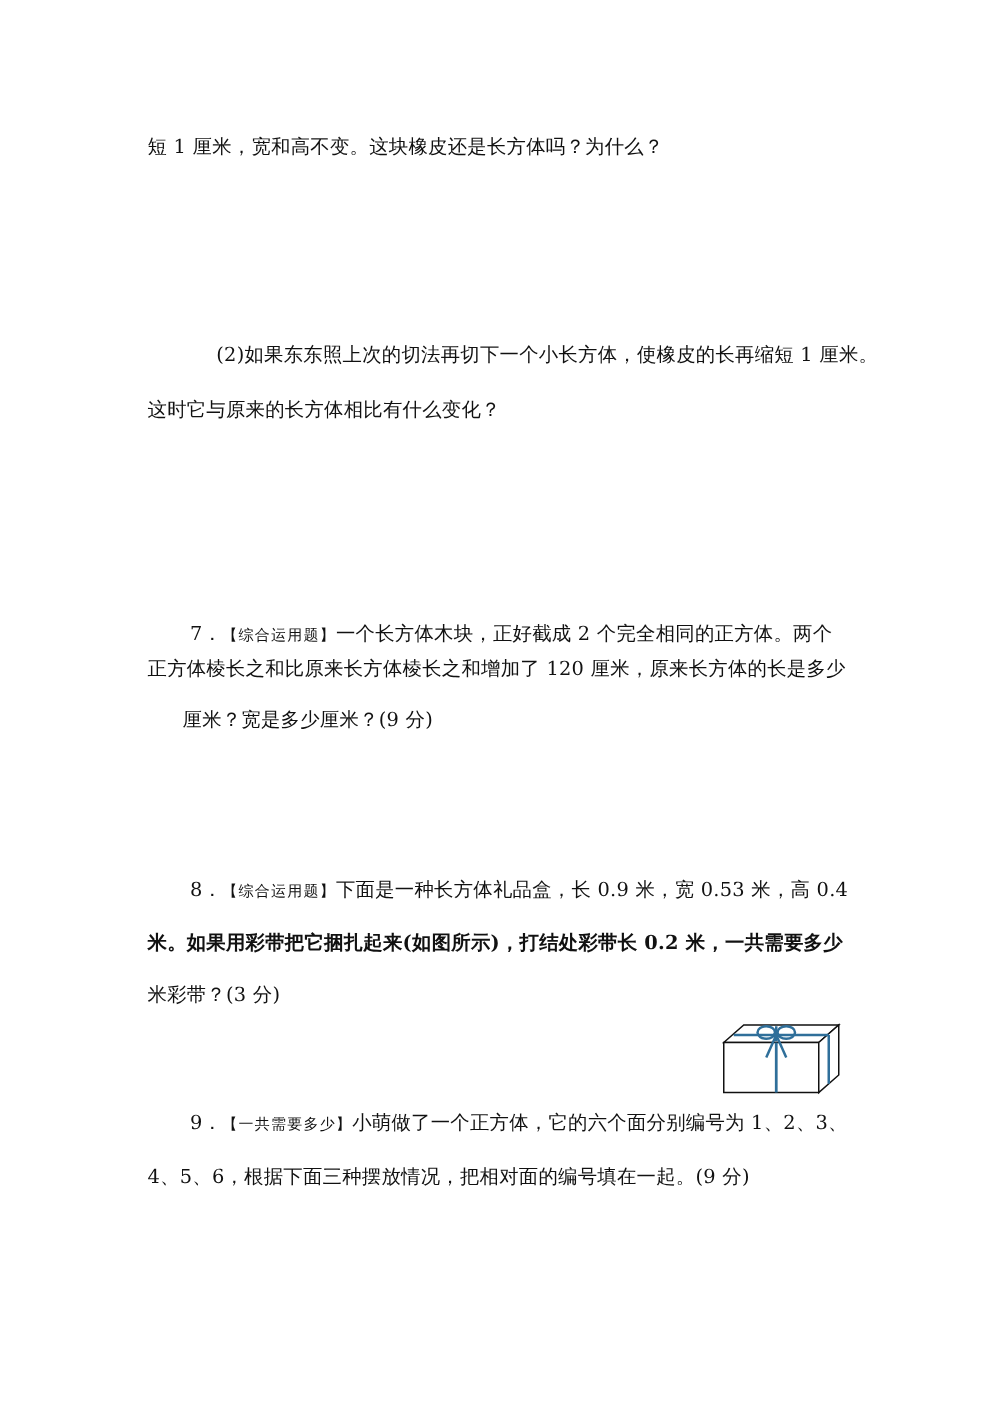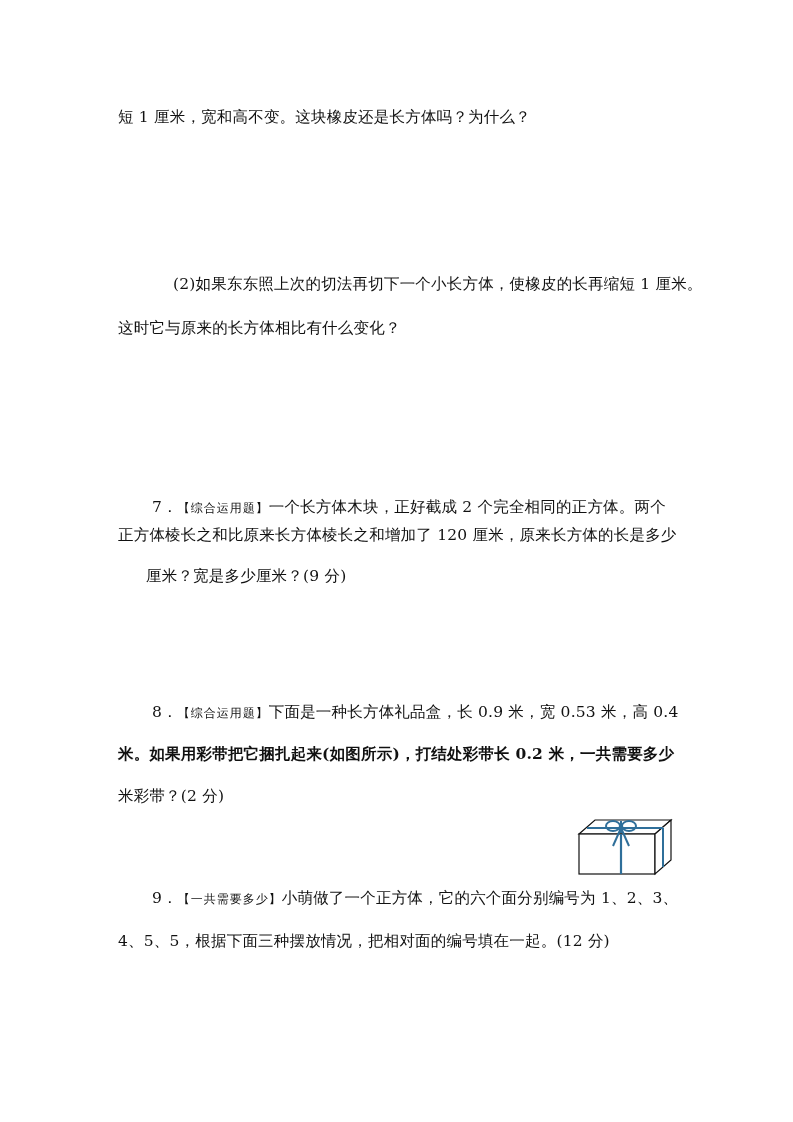--- a/index.html
+++ b/index.html
@@ -23,21 +23,21 @@
   <div class="line indent" style="top:482px;margin-top:15px;">
     <span>7．</span><span class="tag">【综合运用题】</span><span>一个长方体木块，正好截成 2 个完全相同的正方体。两个</span>
   </div>
   <div class="line" style="top:525px;">正方体棱长之和比原来长方体棱长之和增加了 120 厘米，原来长方体的长是多少</div>
   <div class="line" style="top:566px;margin-left:28px;">厘米？宽是多少厘米？(9 分)</div>
 
   <div class="line indent" style="top:702px;">
     <span>8．</span><span class="tag">【综合运用题】</span><span>下面是一种长方体礼品盒，长 0.9 米，宽 0.53 米，高 0.4</span>
   </div>
   <div class="line" style="top:744px;font-weight:bold;">米。如果用彩带把它捆扎起来(如图所示)，打结处彩带长 0.2 米，一共需要多少</div>
-  <div class="line" style="top:786px;">米彩带？(2 分)</div>
+  <div class="line" style="top:786px;">米彩带？(3 分)</div>
 
   <svg class="giftbox" viewBox="0 0 96 60">
 
     <polygon points="2,18 18,4 94,4 78,18" fill="#ffffff" stroke="#111" stroke-width="1.2"></polygon>
 
     <rect x="2" y="18" width="76" height="40" fill="#ffffff" stroke="#111" stroke-width="1.2"></rect>
 
     <polygon points="78,18 94,4 94,44 78,58" fill="#ffffff" stroke="#111" stroke-width="1.2"></polygon>
 
     <line x1="10" y1="12" x2="86" y2="12" stroke="#2f6f9a" stroke-width="2"></line>
@@ -48,15 +48,15 @@
     <ellipse cx="36" cy="10" rx="7" ry="5" fill="none" stroke="#2f6f9a" stroke-width="2"></ellipse>
     <ellipse cx="52" cy="10" rx="7" ry="5" fill="none" stroke="#2f6f9a" stroke-width="2"></ellipse>
     <path d="M44,12 L36,30" stroke="#2f6f9a" stroke-width="2" fill="none"></path>
     <path d="M44,12 L52,30" stroke="#2f6f9a" stroke-width="2" fill="none"></path>
     <circle cx="44" cy="12" r="2.5" fill="#2f6f9a"></circle>
   </svg>
 
   <div class="line indent" style="top:888px;">
     <span>9．</span><span class="tag">【一共需要多少】</span><span>小萌做了一个正方体，它的六个面分别编号为 1、2、3、</span>
   </div>
-  <div class="line" style="top:931px;">4、5、5，根据下面三种摆放情况，把相对面的编号填在一起。(12 分)</div>
+  <div class="line" style="top:931px;">4、5、6，根据下面三种摆放情况，把相对面的编号填在一起。(9 分)</div>
 
 </div>
 
 </body></html>

